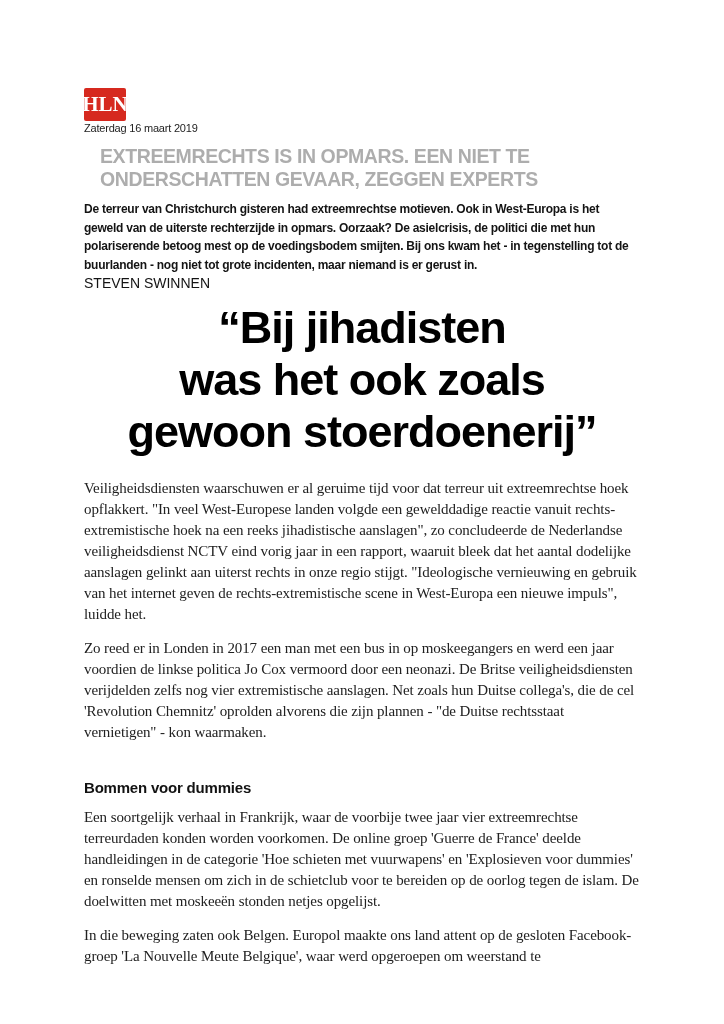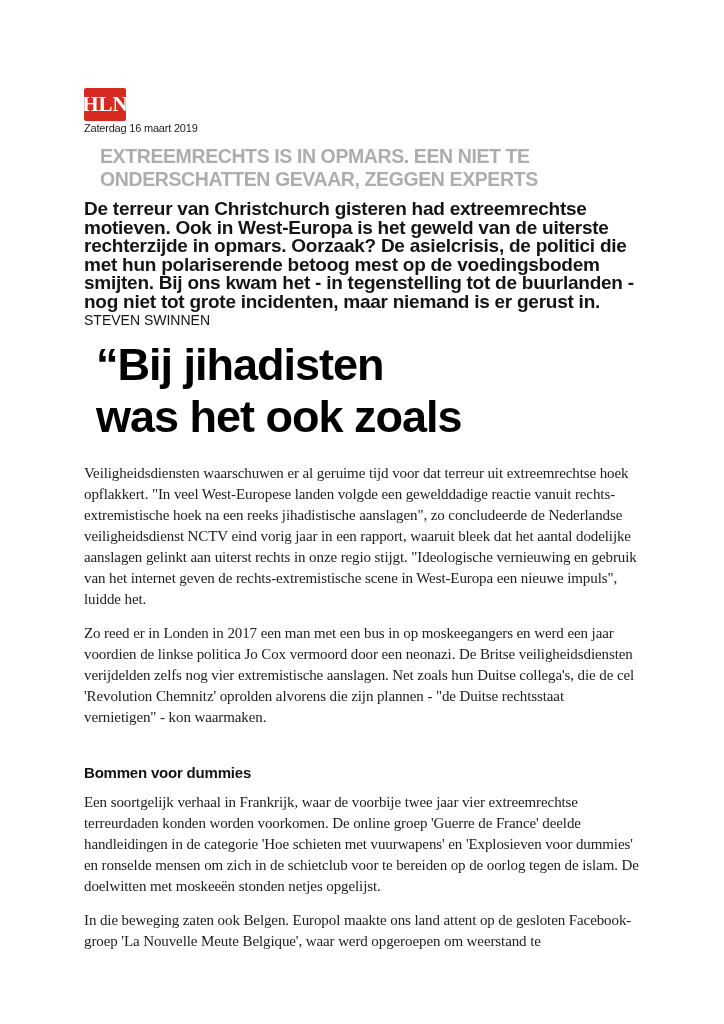--- a/index.html
+++ b/index.html
@@ -54,40 +54,41 @@
     font-weight: bold;
     font-size: 19.5px;
     line-height: 23px;
     letter-spacing: -0.4px;
     color: #adadad;
     max-width: 520px;
   }
   .lead {
     margin: 9px 0 0 0;
     font-weight: bold;
-    font-size: 19px;
+    font-size: 12px;
     line-height: 18.5px;
     letter-spacing: -0.25px;
     color: #141414;
     max-width: 556px;
   }
   .byline {
     margin: 0;
     font-weight: normal;
     font-size: 14px;
     line-height: 18px;
     color: #141414;
   }
   .quote {
-    margin: 10px 0 0 12px;
+    margin: 10px 0 0 0;
     font-weight: bold;
     font-size: 45px;
     line-height: 52px;
     letter-spacing: -1px;
     color: #000000;
+    text-align: center;
   }
   .quote span { display: block; white-space: nowrap; }
   .body-p {
     margin: 13px 0 0 0;
     font-family: "Liberation Serif", "DejaVu Serif", serif;
     font-size: 15px;
     line-height: 21px;
     letter-spacing: -0.1px;
     color: #212121;
     max-width: 556px;
@@ -117,20 +118,21 @@
 
   <section>
     <h2 class="kicker">EXTREEMRECHTS IS IN OPMARS. EEN NIET TE ONDERSCHATTEN GEVAAR, ZEGGEN EXPERTS</h2>
 
     <p class="lead">De terreur van Christchurch gisteren had extreemrechtse motieven. Ook in West-Europa is het geweld van de uiterste rechterzijde in opmars. Oorzaak? De asielcrisis, de politici die met hun polariserende betoog mest op de voedingsbodem smijten. Bij ons kwam het - in tegenstelling tot de buurlanden - nog niet tot grote incidenten, maar niemand is er gerust in.</p>
     <p class="byline">STEVEN SWINNEN</p>
 
     <h1 class="quote">
       <span>“Bij jihadisten</span>
       <span>was het ook zoals</span>
+      <span>gewoon stoerdoenerij”</span>
     </h1>
 
     <p class="body-p first">Veiligheidsdiensten waarschuwen er al geruime tijd voor dat terreur uit extreemrechtse hoek opflakkert. "In veel West-Europese landen volgde een gewelddadige reactie vanuit rechts-extremistische hoek na een reeks jihadistische aanslagen", zo concludeerde de Nederlandse veiligheidsdienst NCTV eind vorig jaar in een rapport, waaruit bleek dat het aantal dodelijke aanslagen gelinkt aan uiterst rechts in onze regio stijgt. "Ideologische vernieuwing en gebruik van het internet geven de rechts-extremistische scene in West-Europa een nieuwe impuls", luidde het.</p>
     <p class="body-p">Zo reed er in Londen in 2017 een man met een bus in op moskeegangers en werd een jaar voordien de linkse politica Jo Cox vermoord door een neonazi. De Britse veiligheidsdiensten verijdelden zelfs nog vier extremistische aanslagen. Net zoals hun Duitse collega's, die de cel 'Revolution Chemnitz' oprolden alvorens die zijn plannen - "de Duitse rechtsstaat vernietigen" - kon waarmaken.</p>
 
     <h3 class="subhead">Bommen voor dummies</h3>
 
     <p class="body-p">Een soortgelijk verhaal in Frankrijk, waar de voorbije twee jaar vier extreemrechtse terreurdaden konden worden voorkomen. De online groep 'Guerre de France' deelde handleidingen in de categorie 'Hoe schieten met vuurwapens' en 'Explosieven voor dummies' en ronselde mensen om zich in de schietclub voor te bereiden op de oorlog tegen de islam. De doelwitten met moskeeën stonden netjes opgelijst.</p>
     <p class="body-p">In die beweging zaten ook Belgen. Europol maakte ons land attent op de gesloten Facebook-groep 'La Nouvelle Meute Belgique', waar werd opgeroepen om weerstand te</p>
   </section>

